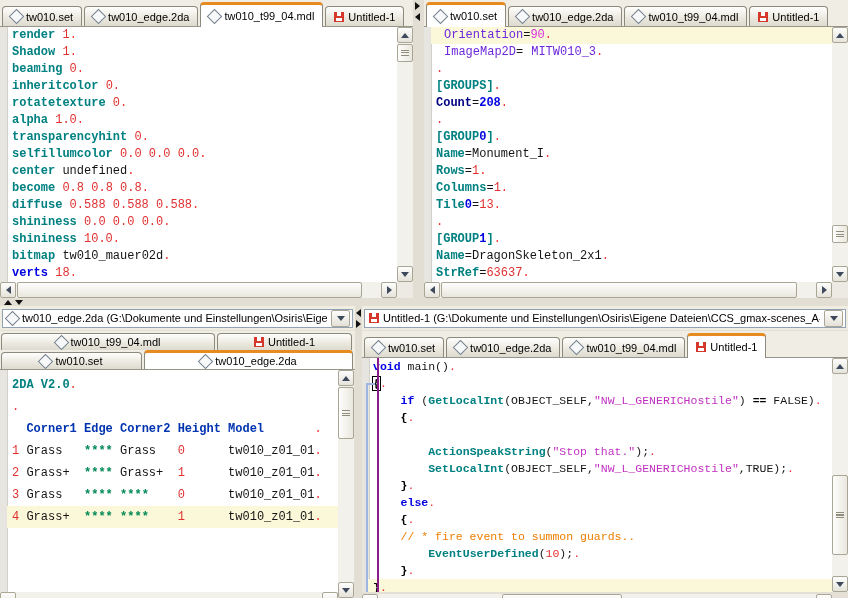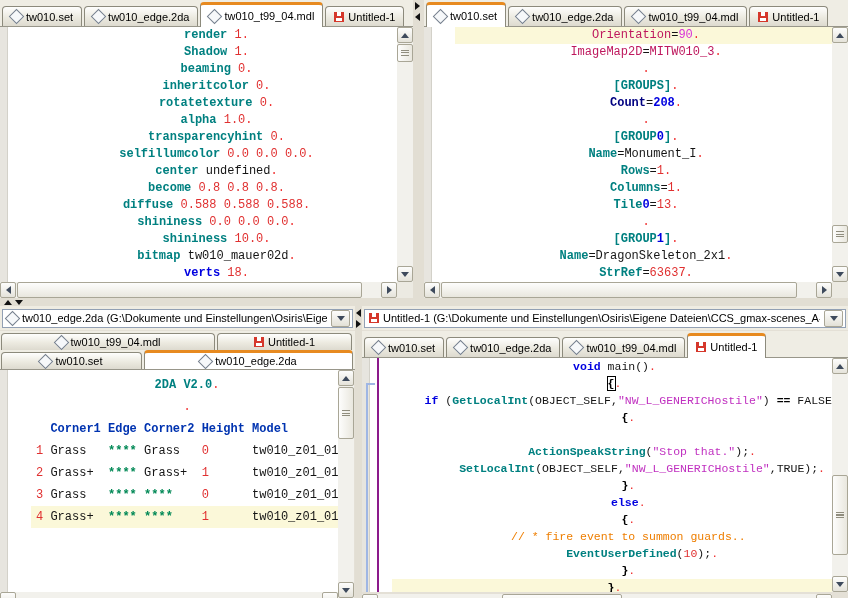--- a/index.html
+++ b/index.html
@@ -1,18 +1,18 @@
 <!DOCTYPE html>
 <html><head>
 <meta charset="utf-8">
 <style>
   html,body{margin:0;padding:0;background:#D8D4CA;}
   #screen{position:relative;width:848px;height:598px;overflow:hidden;background:#E4E0D6;
           font-family:"Liberation Sans",sans-serif;}
-  .pane{position:absolute;overflow:hidden;text-align:center;}
+  .pane{position:absolute;overflow:hidden;}
   
   .tabbar{position:absolute;left:0;right:0;top:0;height:27px;background:#EFEDE4;
           border-bottom:1px solid #98968A;display:flex;align-items:flex-end;padding-left:2px;box-sizing:border-box;}
   .tab{display:flex;align-items:center;justify-content:center;gap:4px;height:20px;padding:0 8px;
        margin-right:2px;font-size:11px;color:#000;white-space:nowrap;box-sizing:border-box;
        background:linear-gradient(#FEFEFD,#ECEAE0 55%,#DDDACF);
        border:1px solid #8C8A7C;border-bottom:none;border-radius:4px 4px 0 0;cursor:default;}
   .tab.active{height:25px;background:#FFF;border-top:3px solid #E78A20;margin-bottom:-1px;z-index:2;}
   .ticon{display:inline-block;flex:0 0 auto;}
   .ticon.diamond{width:9px;height:9px;border:1px solid #76808E;transform:rotate(45deg);background:#F6F8FA;}
@@ -31,29 +31,29 @@
   
   .titlebar{position:absolute;left:0;right:0;height:24px;background:#EFECE2;display:flex;align-items:center;padding:2px;box-sizing:border-box;}
   .combo{flex:1;height:19px;background:#FFF;border:1px solid #92A0B4;display:flex;align-items:center;
          gap:4px;padding:0 2px 0 4px;font-size:11px;white-space:nowrap;overflow:hidden;box-sizing:border-box;}
   .combo .text{flex:1;overflow:hidden;white-space:nowrap;}
   .dropbtn{flex:0 0 auto;width:17px;height:15px;background:linear-gradient(#FDFDFC,#E3E1D7);
            border:1px solid #A9A696;border-radius:2px;display:flex;align-items:center;justify-content:center;}
   
   .content{position:absolute;background:#FFF;overflow:hidden;}
   .gutter{position:absolute;left:0;top:0;bottom:0;width:7px;background:#E7E5DF;border-right:1px solid #D3D1C9;}
-  .code{position:absolute;left:7px;top:0;right:0;bottom:0;font-family:"Liberation Mono",monospace;padding-left:24px;}
+  .code{position:absolute;left:7px;top:0;right:0;bottom:0;font-family:"Liberation Mono",monospace;}
   .cline{white-space:pre;padding-left:5px;}
   .cline.hl{background:#FBF8D9;}
   .f12 .cline{font-size:12px;line-height:17px;}
   .f125 .cline{font-size:12px;line-height:22px;font-family:Liberation Mono, monospace;}
   .f115 .cline{font-size:11.5px;line-height:17px;}
   .c-kw{color:#008080;font-weight:bold;}
   .c-kwb{color:#0000E0;font-weight:bold;}
-  .c-nv{color:#be185d;}
+  .c-nv{color:#6d28d9;margin-left:8px;}
   .c-nvb{color:#000080;font-weight:bold;}
   .c-num{color:#E03030;}
   .c-mag{color:#D830D8;}
   .c-str{color:#C030C0;}
   .c-com{color:#EE7E00;}
   .c-pl{color:#141414;}
   .c-plb{color:#000;font-weight:bold;}
   .c-dot{color:#F03030;}
   .c-star{color:#008855;font-weight:bold;}
   .c-hdr{color:#0033B0;font-weight:bold;}

